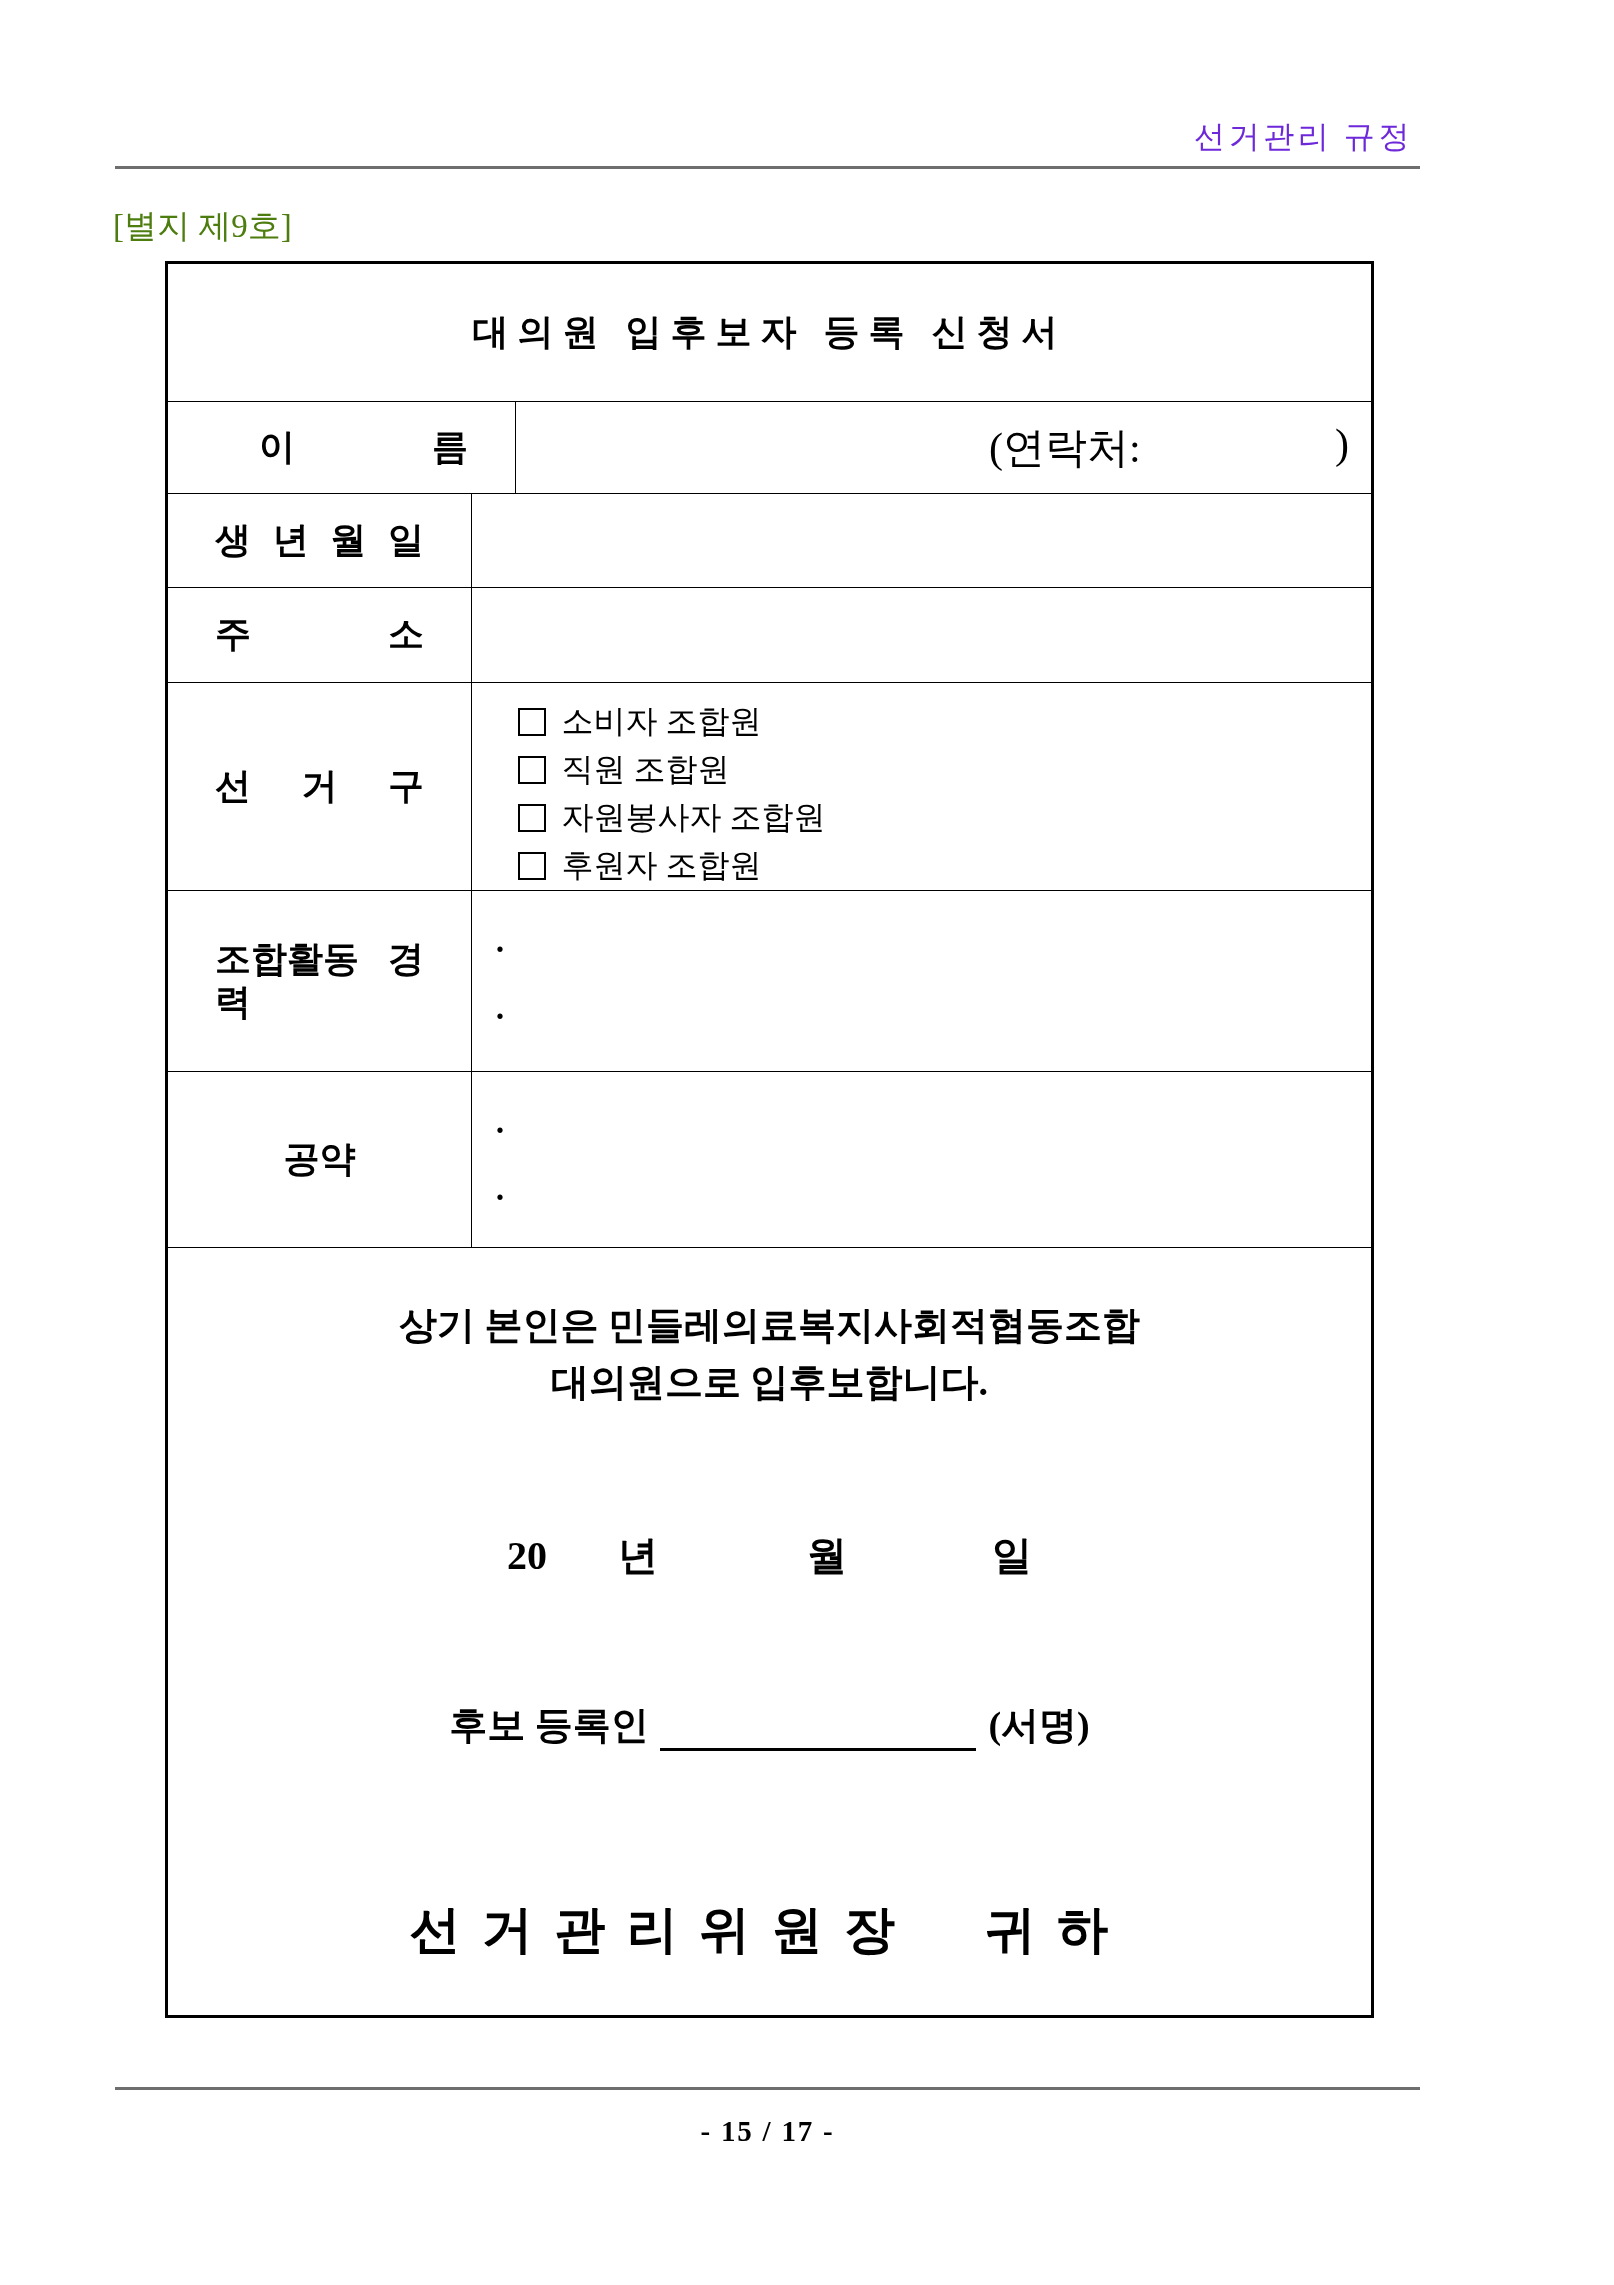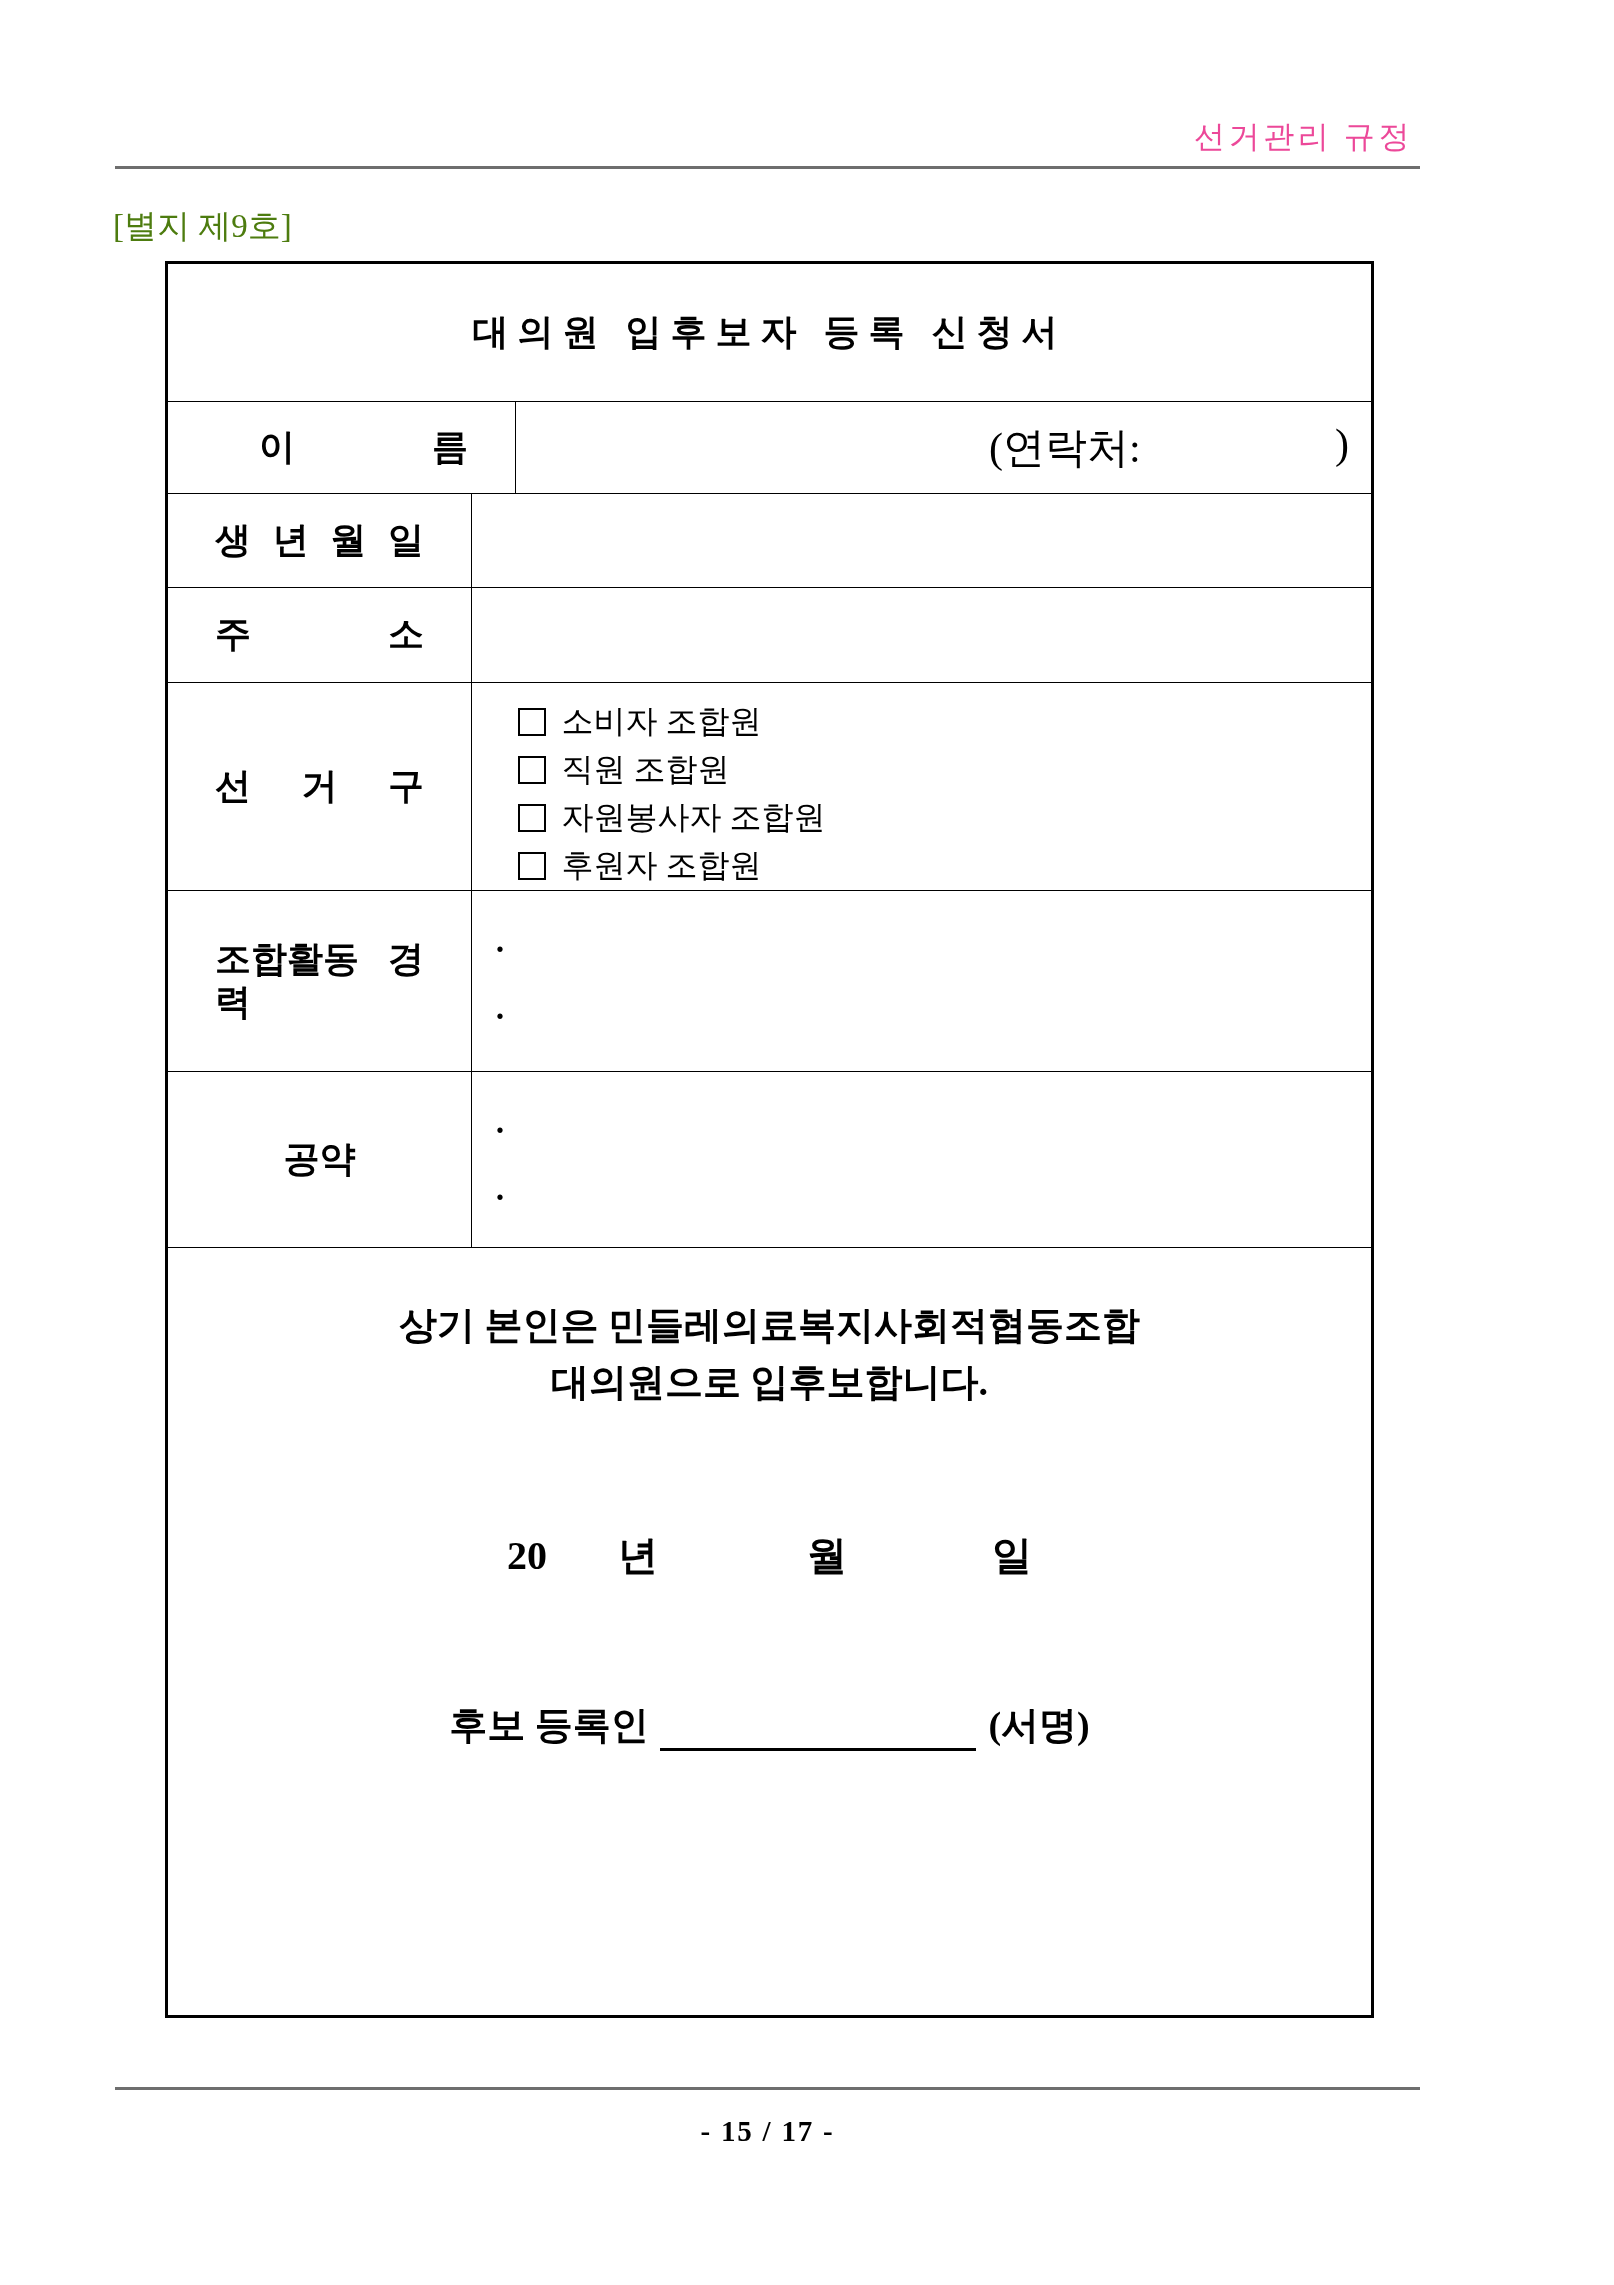--- a/index.html
+++ b/index.html
@@ -9,21 +9,21 @@
     width:1615px; height:2285px;
     background:#ffffff;
     color:#000;
     font-family:"Liberation Serif","DejaVu Serif",serif;
     margin:0 auto;
     overflow:hidden;
   }
   
   .doc-header-title {
     position:absolute; top:116px; right:202px;
-    font-size:31px; letter-spacing:3.6px; color:#ec4899;
+    font-size:31px; letter-spacing:3.6px; color:#6d28d9;
   }
   .doc-header-rule {
     position:absolute; left:115px; top:166px;
     width:1305px; height:2.7px; background:#6e6e6e;
   }
   .annex-label {
     position:absolute; left:113px; top:204px;
     font-size:33px; color:#4d7c0f;
   }
   
@@ -223,20 +223,21 @@
       </div>
 
       <div class="date-line">
         <span>20</span><span class="gap-a">년</span><span class="gap-b">월</span><span class="gap-c">일</span>
       </div>
 
       <div class="signature-line">
         <span>후보 등록인</span><span class="sign-underline"></span><span>(서명)</span>
       </div>
 
+      <div class="recipient-line">선거관리위원장  귀하</div>
     </div>
 
   </div>
 
   <div class="doc-footer-rule"></div>
   <div class="page-number">- 15 / 17 -</div>
 
 </div>
 
 

